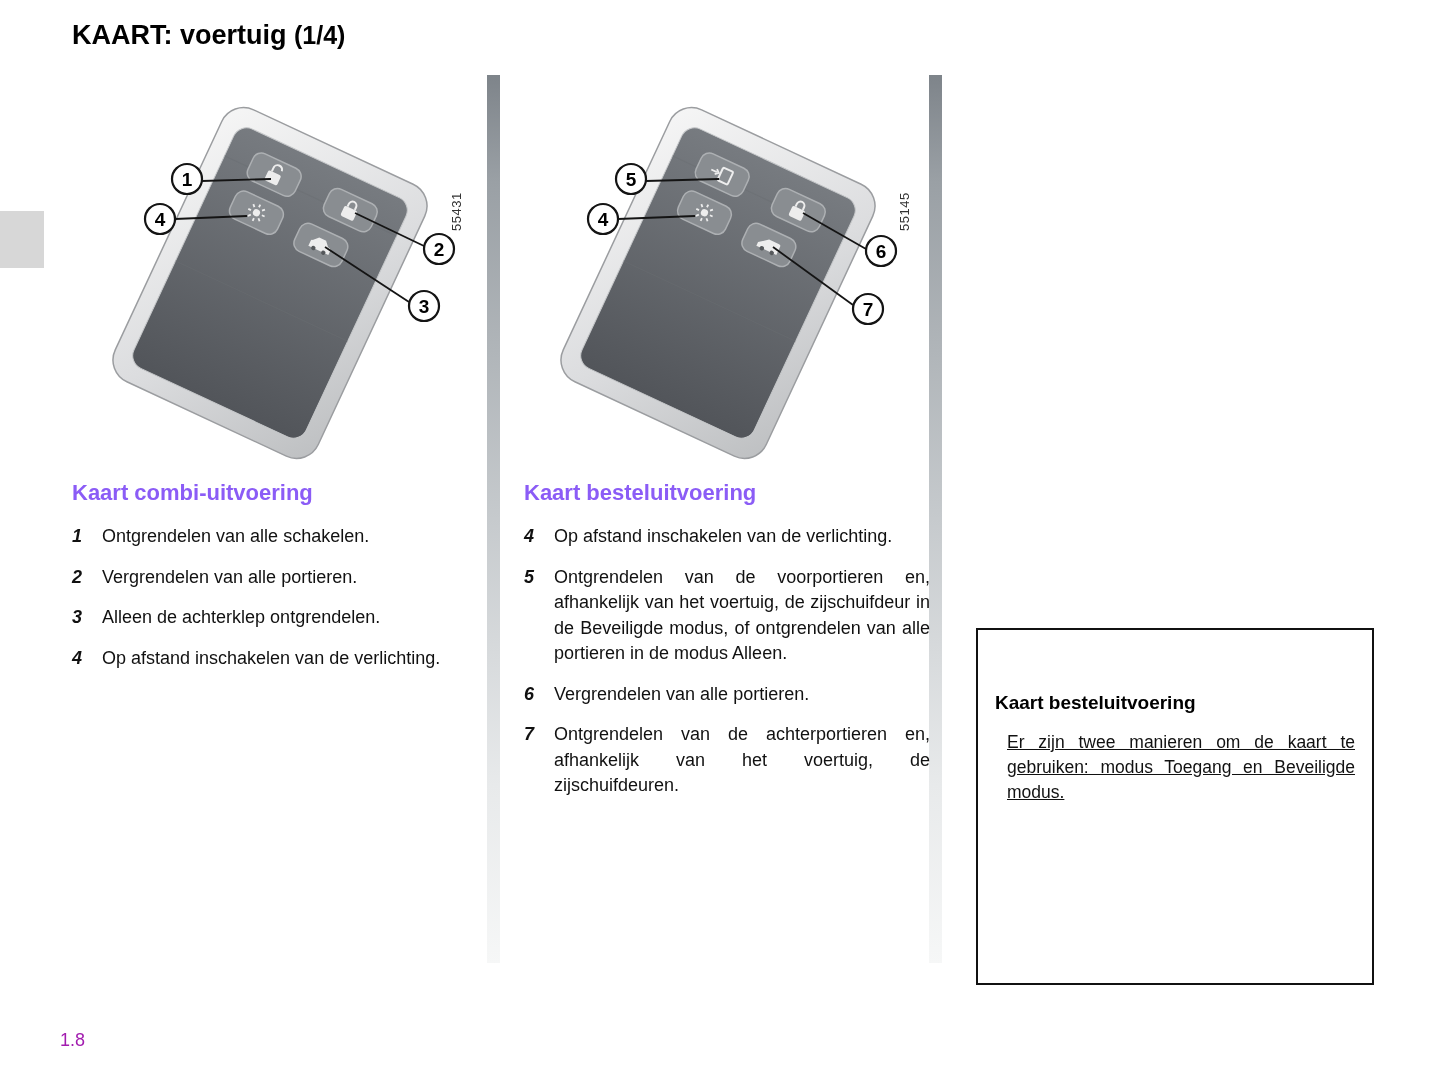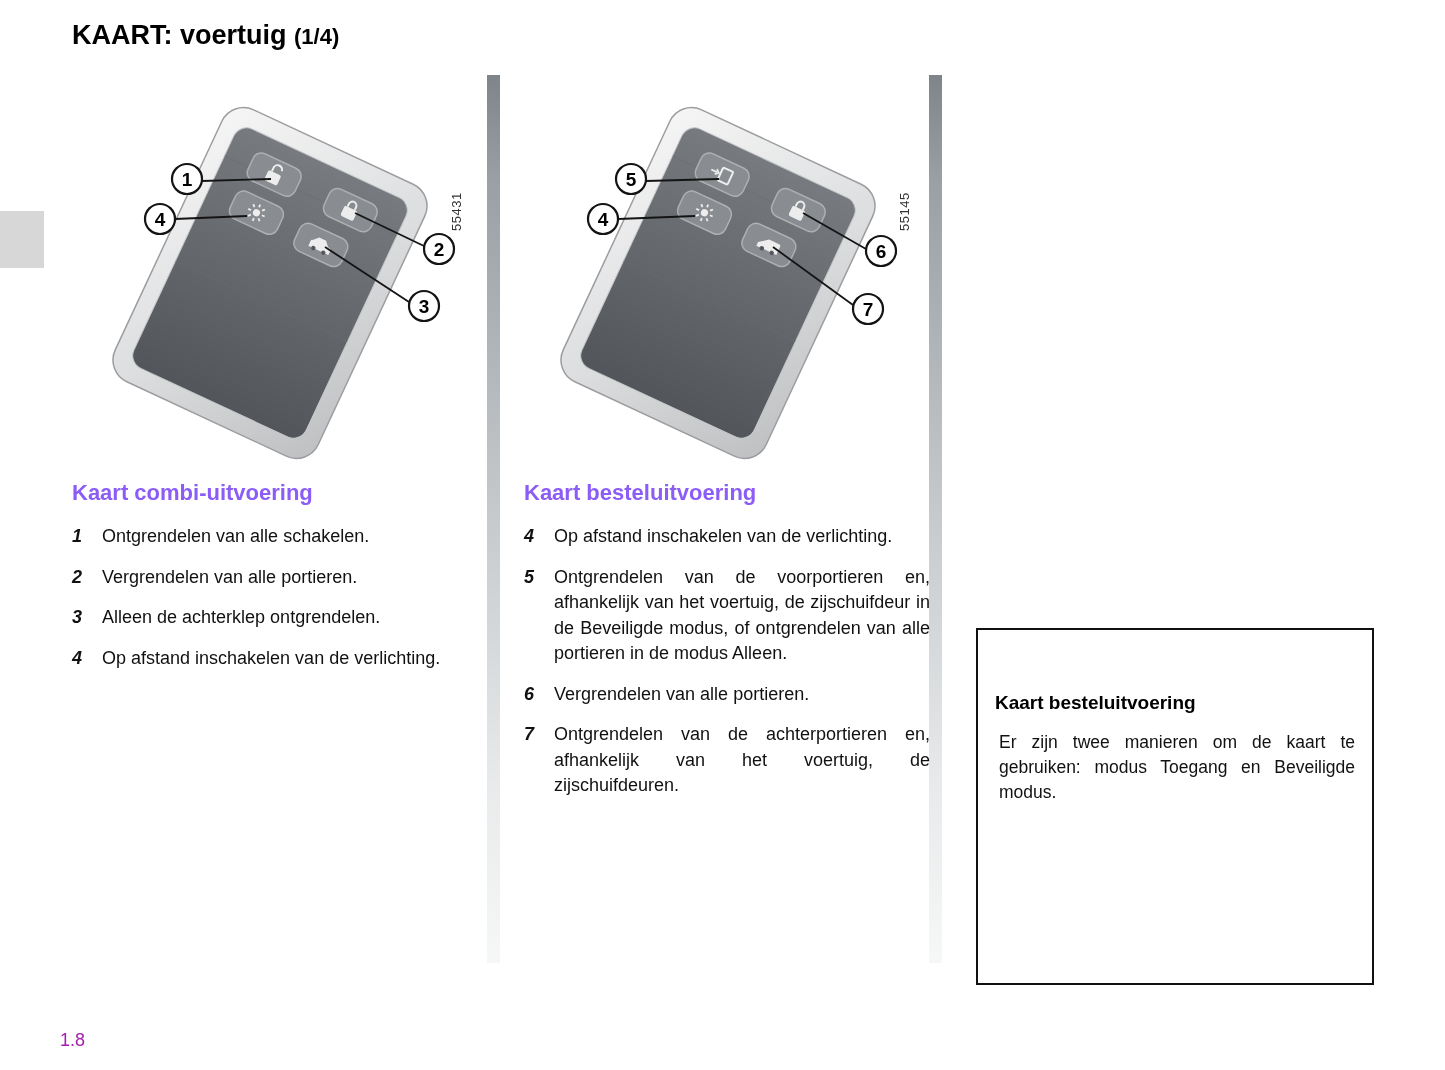--- a/index.html
+++ b/index.html
@@ -4,21 +4,21 @@
 <style>
   html,body{margin:0;padding:0;}
   body{
     width:1445px;height:1070px;position:relative;background:#ffffff;
     font-family:"Liberation Sans", sans-serif;color:#111;overflow:hidden;
   }
   .page-title{
     position:absolute;left:72px;top:20px;margin:0;
     font-size:27px;font-weight:bold;color:#000;
   }
-  .title-suffix{font-size:22px;font-weight:bold;}
+  .title-suffix{font-size:25px;font-weight:bold;}
   .edge-tab{
     position:absolute;left:0;top:211px;width:44px;height:57px;background:#d7d7d7;
   }
   .vbar{
     position:absolute;top:75px;width:13px;height:888px;
     background:linear-gradient(180deg,#7e848a 0%,#9aa0a5 12%,#c6cacd 50%,#e8eaeb 80%,#f6f7f7 100%);
   }
   .vbar1{left:487px;}
   .vbar2{left:929px;}
   .figure{position:absolute;top:85px;}
@@ -32,21 +32,21 @@
   }
   .item{display:flex;margin-bottom:15px;font-size:18px;line-height:1.42;}
   .item .num{flex:0 0 30px;font-weight:bold;font-style:italic;}
   .item .txt{flex:1;text-align:justify;}
   .note-box{
     position:absolute;left:976px;top:628px;width:398px;height:357px;
     border:2px solid #111;box-sizing:border-box;
     padding:62px 17px 20px 17px;
   }
   .note-box h3{margin:0 0 16px 0;font-size:19px;font-weight:bold;color:#000;}
-  .note-box p{margin:0 0 16px 4px;font-size:17.5px;line-height:1.42;text-align:justify;}
+  .note-box p{margin:0 0 16px 12px;font-size:17.5px;line-height:1.42;text-align:justify;text-decoration:underline;}
   .page-number{position:absolute;left:60px;top:1030px;font-size:18px;color:#a21caf;}
   svg text{font-family:"Liberation Sans", sans-serif;}
   .callout-num{font-size:19px;font-weight:bold;fill:#000;}
   .ref-num{font-size:13px;fill:#333;letter-spacing:.5px;}
 </style>
 </head>
 <body>
 
 <h1 class="page-title"><span>KAART: voertuig</span> <span class="title-suffix">(1/4)</span></h1>
 

